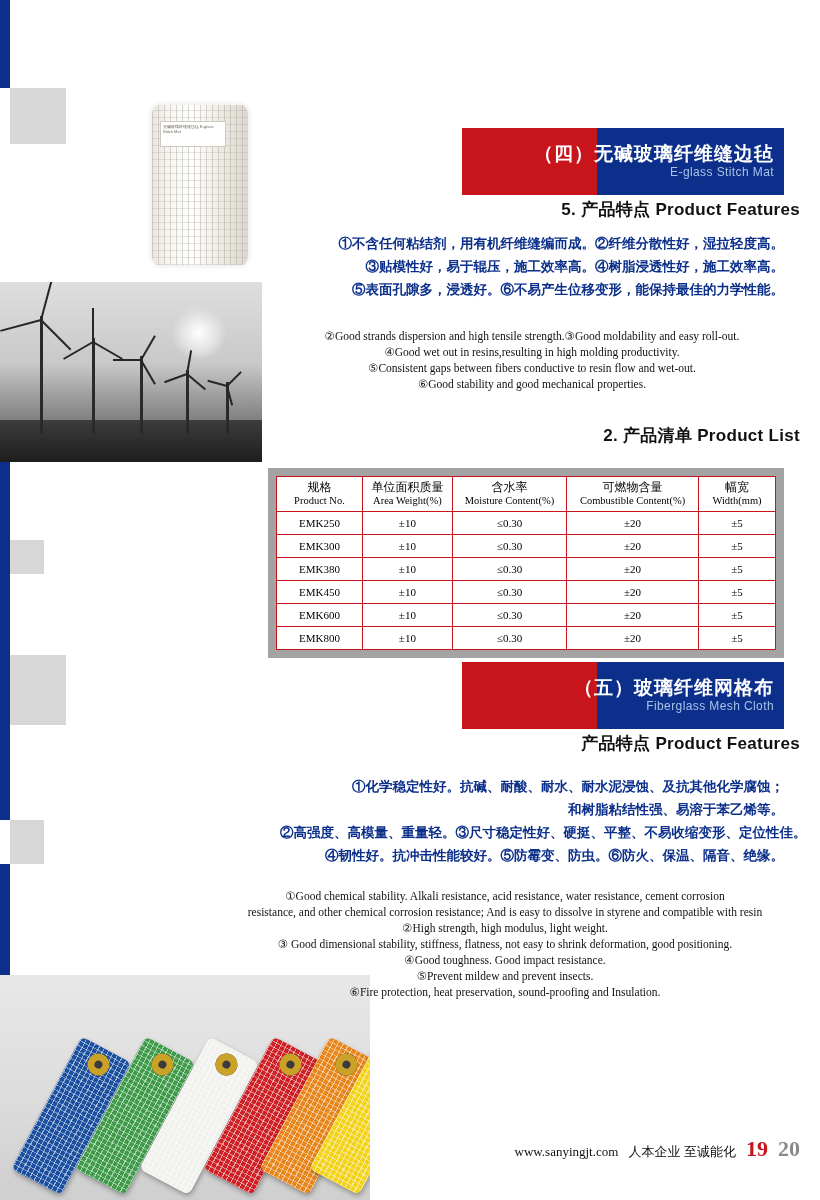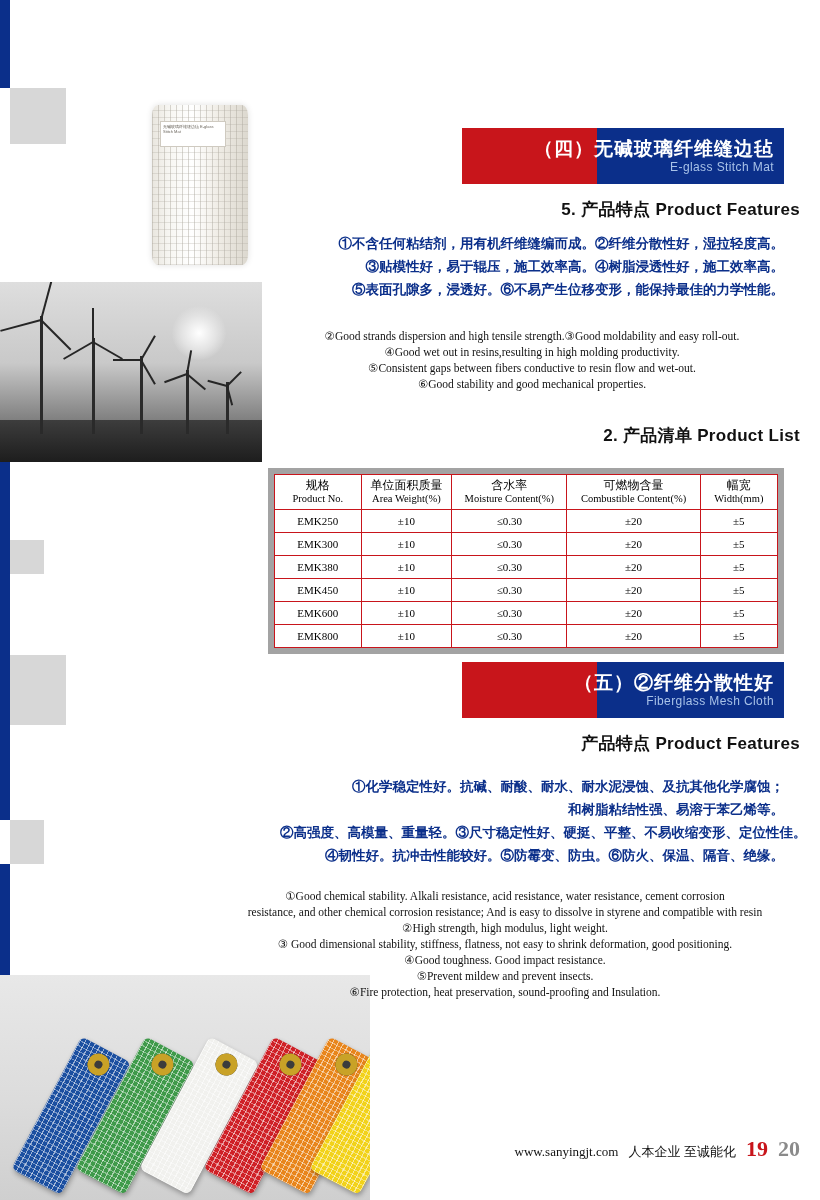--- a/index.html
+++ b/index.html
@@ -150,21 +150,21 @@
     position: absolute;
     inset: 0;
     border-radius: 6px;
     background-image: repeating-linear-gradient(90deg, rgba(255,255,255,.55) 0 1px, rgba(255,255,255,0) 1px 5px),
                       repeating-linear-gradient(0deg, rgba(255,255,255,.4) 0 1px, rgba(255,255,255,0) 1px 5px);
   }
 
   
   .banner {
     position: absolute;
-    height: 56px;
+    height: 67px;
     display: flex;
     align-items: stretch;
   }
   .banner-bg {
     position: absolute;
     inset: 0;
     background: linear-gradient(90deg, #c8151b 0%, #c8151b 42%, #0b2f8a 42%, #0b2f8a 100%);
   }
   .banner-inner {
     position: relative;
@@ -253,21 +253,21 @@
   }
   table.product-table thead th .en {
     font-size: 10.5px;
   }
   table.product-table tbody td { height: 18px; }
   .tbl-wrap {
     position: absolute;
     left: 268px;
     top: 468px;
     width: 516px;
-    border: 6px solid #a3a3a3;
+    border: 8px solid #a3a3a3;
     box-sizing: border-box;
   }
   .tbl-wrap table {
     position: static;
     width: 100%;
   }
   .tbl-wrap table th, .tbl-wrap table td {
     border-color: #c8151b;
   }
 
@@ -470,21 +470,21 @@
         <td>±20</td>
         <td>±5</td>
       </tr>
     </tbody>
   </table>
 </div>
 
 <div class="banner" style="left:462px;top:662px;width:322px;">
   <div class="banner-bg"></div>
   <div class="banner-inner">
-    <div class="banner-cn">（五）②纤维分散性好</div>
+    <div class="banner-cn">（五）玻璃纤维网格布</div>
     <div class="banner-en">Fiberglass Mesh Cloth</div>
   </div>
 </div>
 
 <div class="sec-head" style="right:20px;top:732px;">产品特点  Product Features</div>
 
 <div class="cn-block" style="left:280px;top:775px;width:504px;">
   <div>①化学稳定性好。抗碱、耐酸、耐水、耐水泥浸蚀、及抗其他化学腐蚀；</div>
   <div>和树脂粘结性强、易溶于苯乙烯等。</div>
   <div>②高强度、高模量、重量轻。③尺寸稳定性好、硬挺、平整、不易收缩变形、定位性佳。</div>

